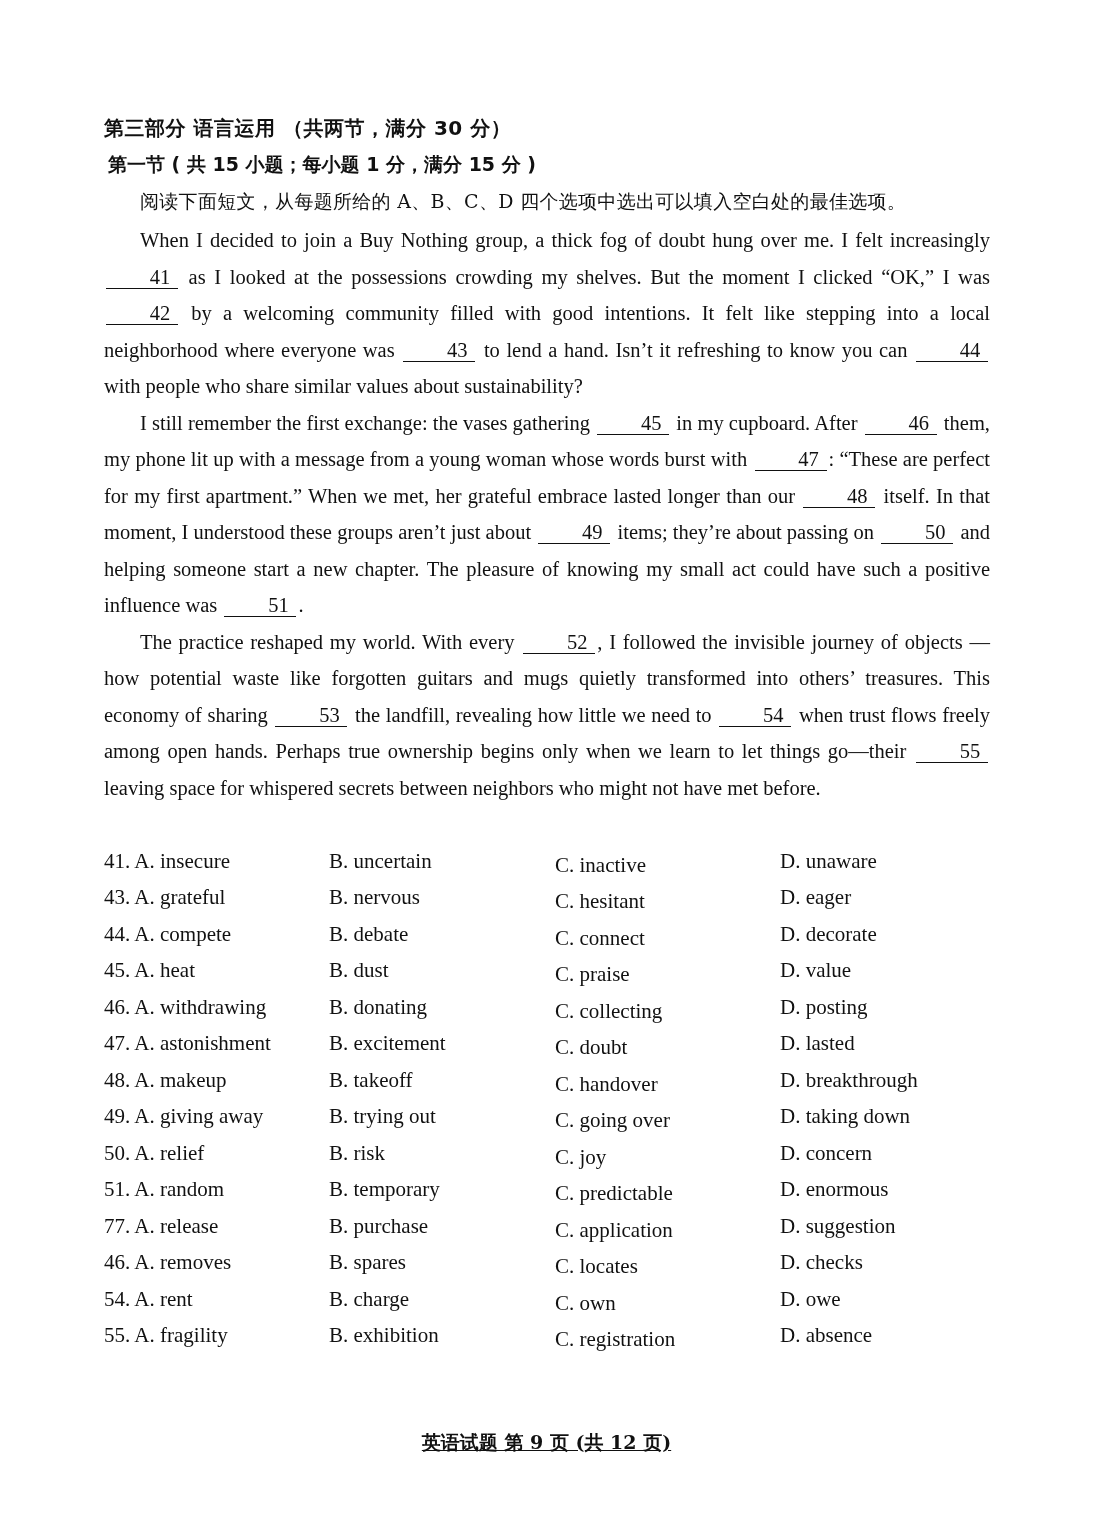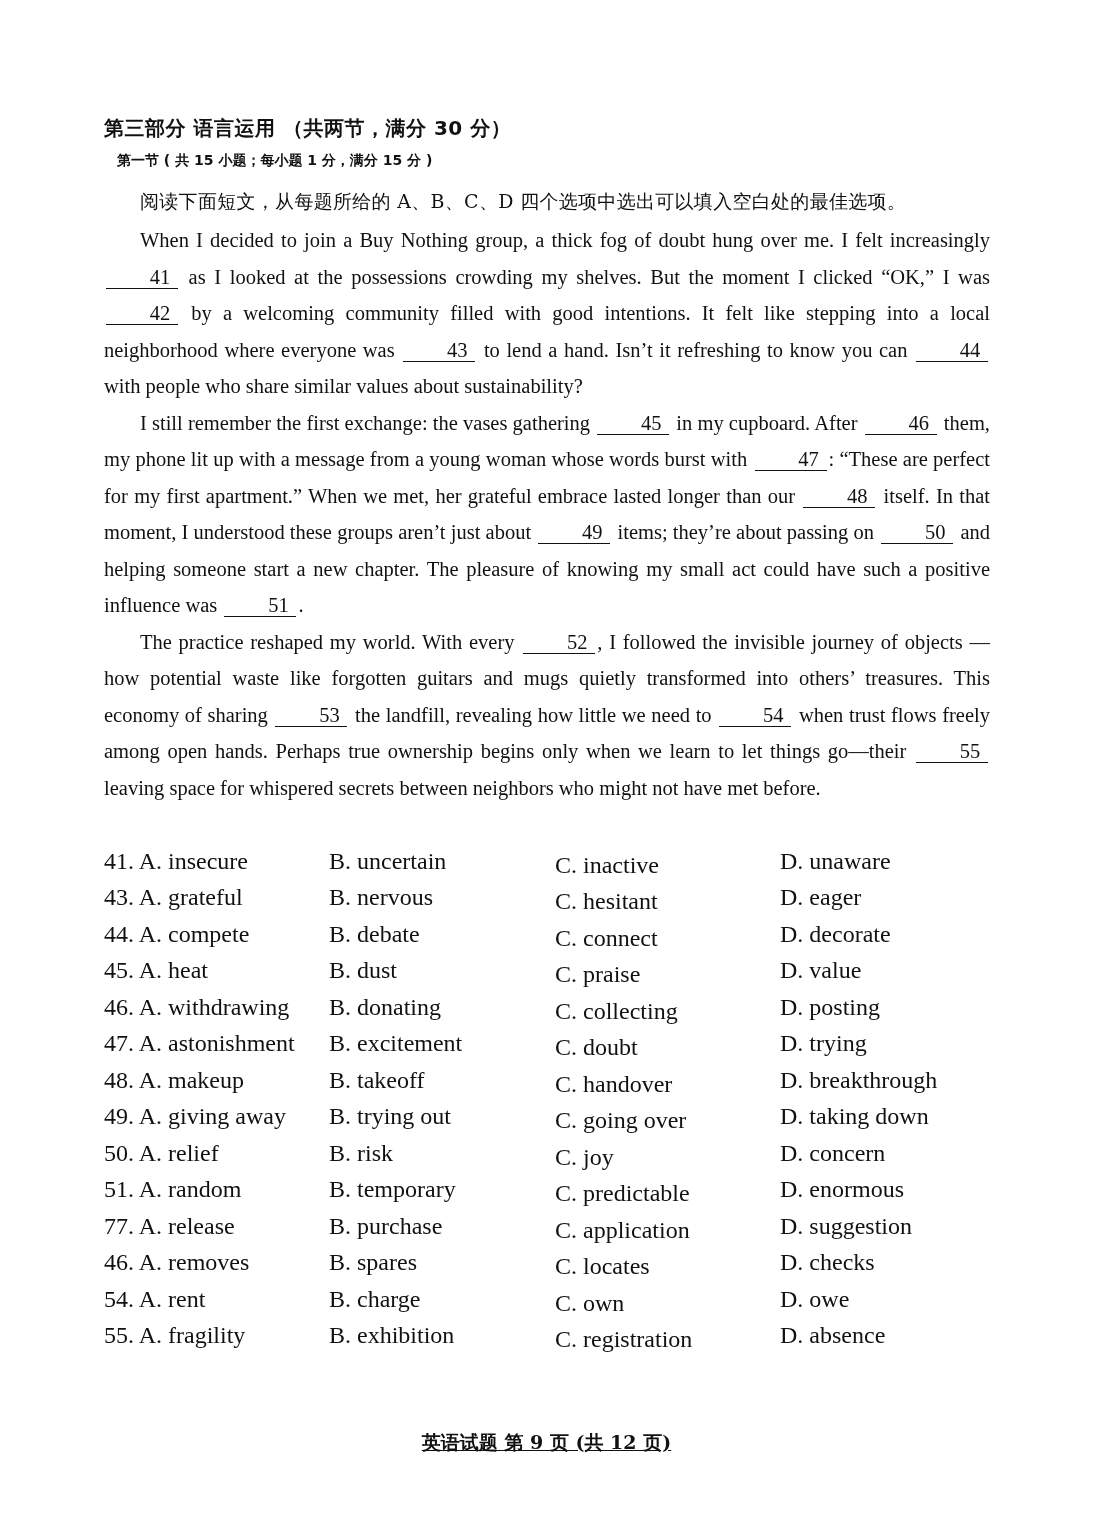--- a/index.html
+++ b/index.html
@@ -8,41 +8,41 @@
       font-family: "Liberation Serif", "DejaVu Serif", serif;
       color: #111111;
     }
     .page { position: absolute; left: 0; top: 0; width: 922px; height: 1536px; }
     .h1 {
       position: absolute; left: 104px; top: 115px;
       font-size: 20px; font-weight: bold; letter-spacing: 0.5px;
       font-family: "DejaVu Sans", sans-serif;
     }
     .h2 {
-      position: absolute; left: 117px; top: 152px;
-      font-size: 14px; font-weight: bold;
+      position: absolute; left: 108px; top: 152px;
+      font-size: 19px; font-weight: bold;
       font-family: "DejaVu Sans", sans-serif;
     }
     .instr {
       position: absolute; left: 140px; top: 189px;
       font-size: 19px; font-family: "DejaVu Serif", serif; letter-spacing: 0.3px;
     }
     .passage {
       position: absolute; left: 104px; top: 222px; width: 886px;
       font-size: 20.5px; line-height: 36.5px; text-align: justify;
     }
     .passage p { margin: 0; text-indent: 36px; }
     .blank {
       display: inline-block; min-width: 72px; text-align: center;
       border-bottom: 1.5px solid #111; line-height: 22px; margin: 0 2px;
     }
     .options {
       position: absolute; left: 104px; top: 843px; width: 886px;
     }
-    .opt-row { display: flex; height: 36.5px; align-items: center; font-size: 24px; }
+    .opt-row { display: flex; height: 36.5px; align-items: center; font-size: 21px; }
     .opt-row span { display: block; }
     .c1 { width: 225px; }
     .c2 { width: 226px; }
     .c3 { width: 225px; margin-top: 8px; }
     .c4 { width: 210px; }
     .footer {
       position: absolute; left: 0; width: 1093px; top: 1430px; text-align: center;
       font-size: 19px; font-weight: bold; font-family: "DejaVu Serif", serif; text-decoration: underline;
     }
   </style>
@@ -88,21 +88,21 @@
       <div class="opt-row">
         <span class="c1">46. A. withdrawing</span>
         <span class="c2">B. donating</span>
         <span class="c3">C. collecting</span>
         <span class="c4">D. posting</span>
       </div>
       <div class="opt-row">
         <span class="c1">47. A. astonishment</span>
         <span class="c2">B. excitement</span>
         <span class="c3">C. doubt</span>
-        <span class="c4">D. trying</span>
+        <span class="c4">D. lasted</span>
       </div>
       <div class="opt-row">
         <span class="c1">48. A. makeup</span>
         <span class="c2">B. takeoff</span>
         <span class="c3">C. handover</span>
         <span class="c4">D. breakthrough</span>
       </div>
       <div class="opt-row">
         <span class="c1">49. A. giving away</span>
         <span class="c2">B. trying out</span>

